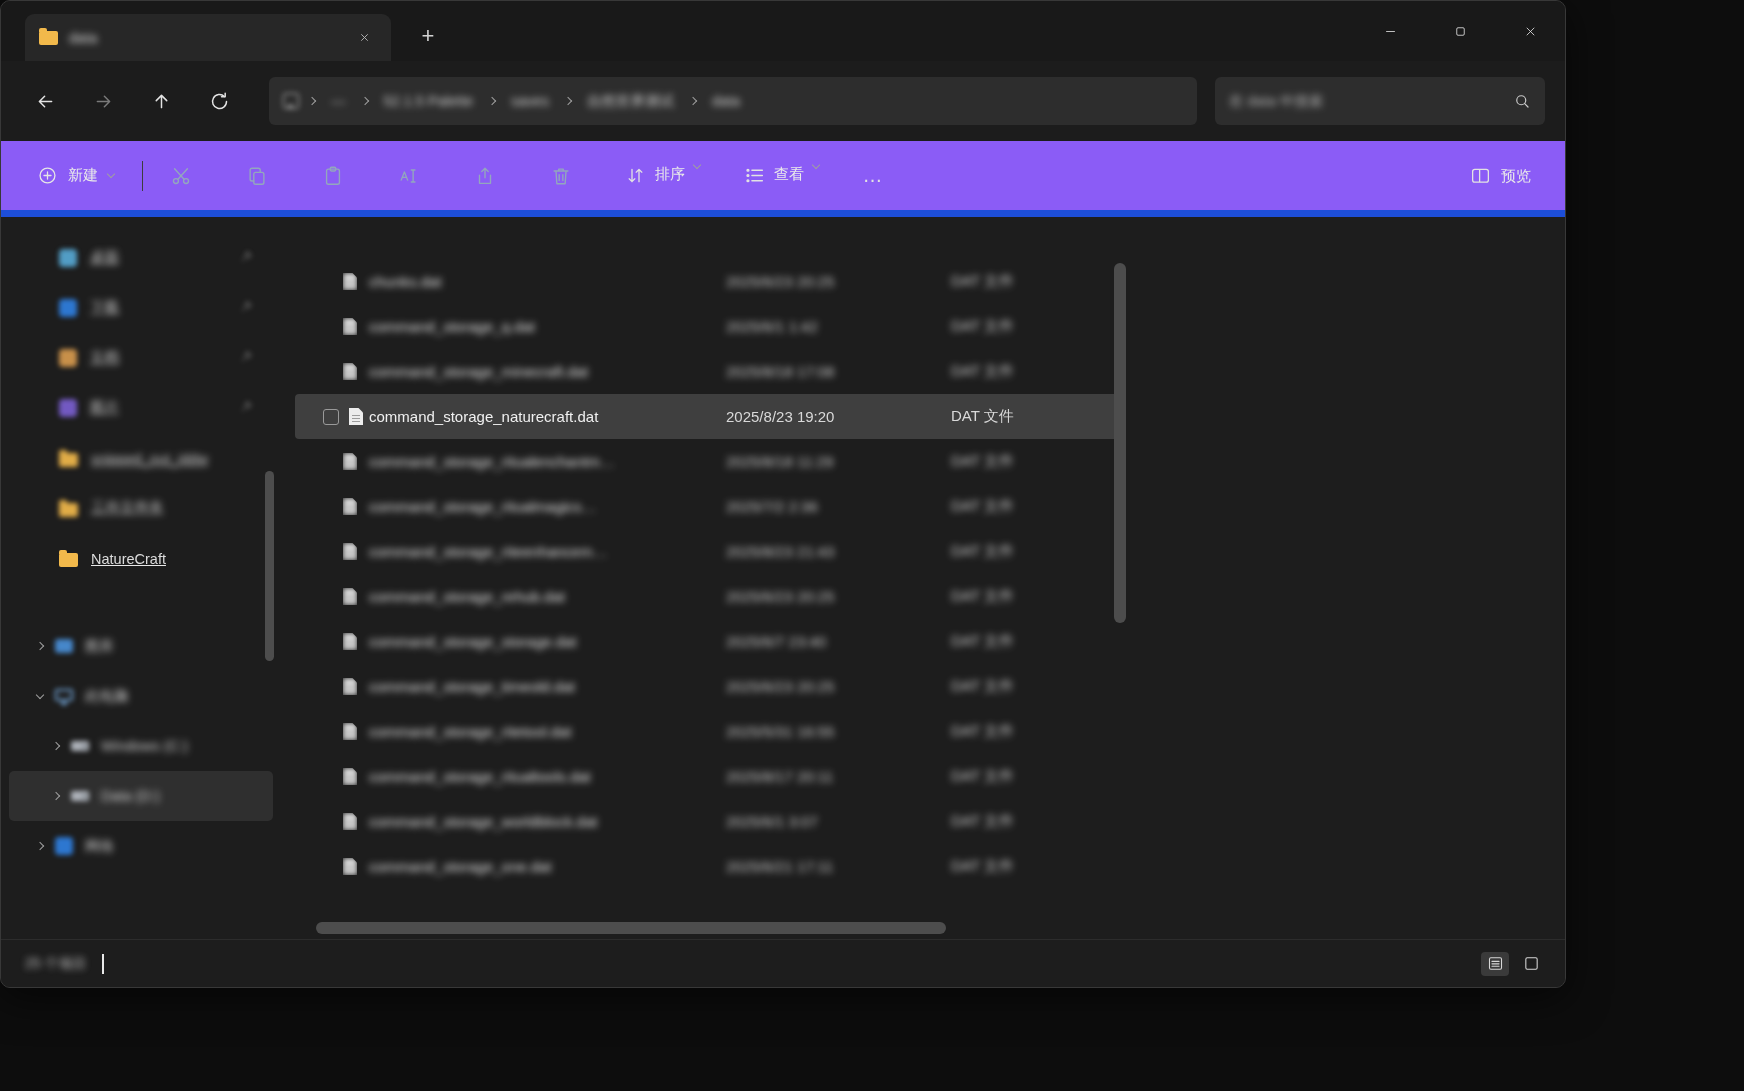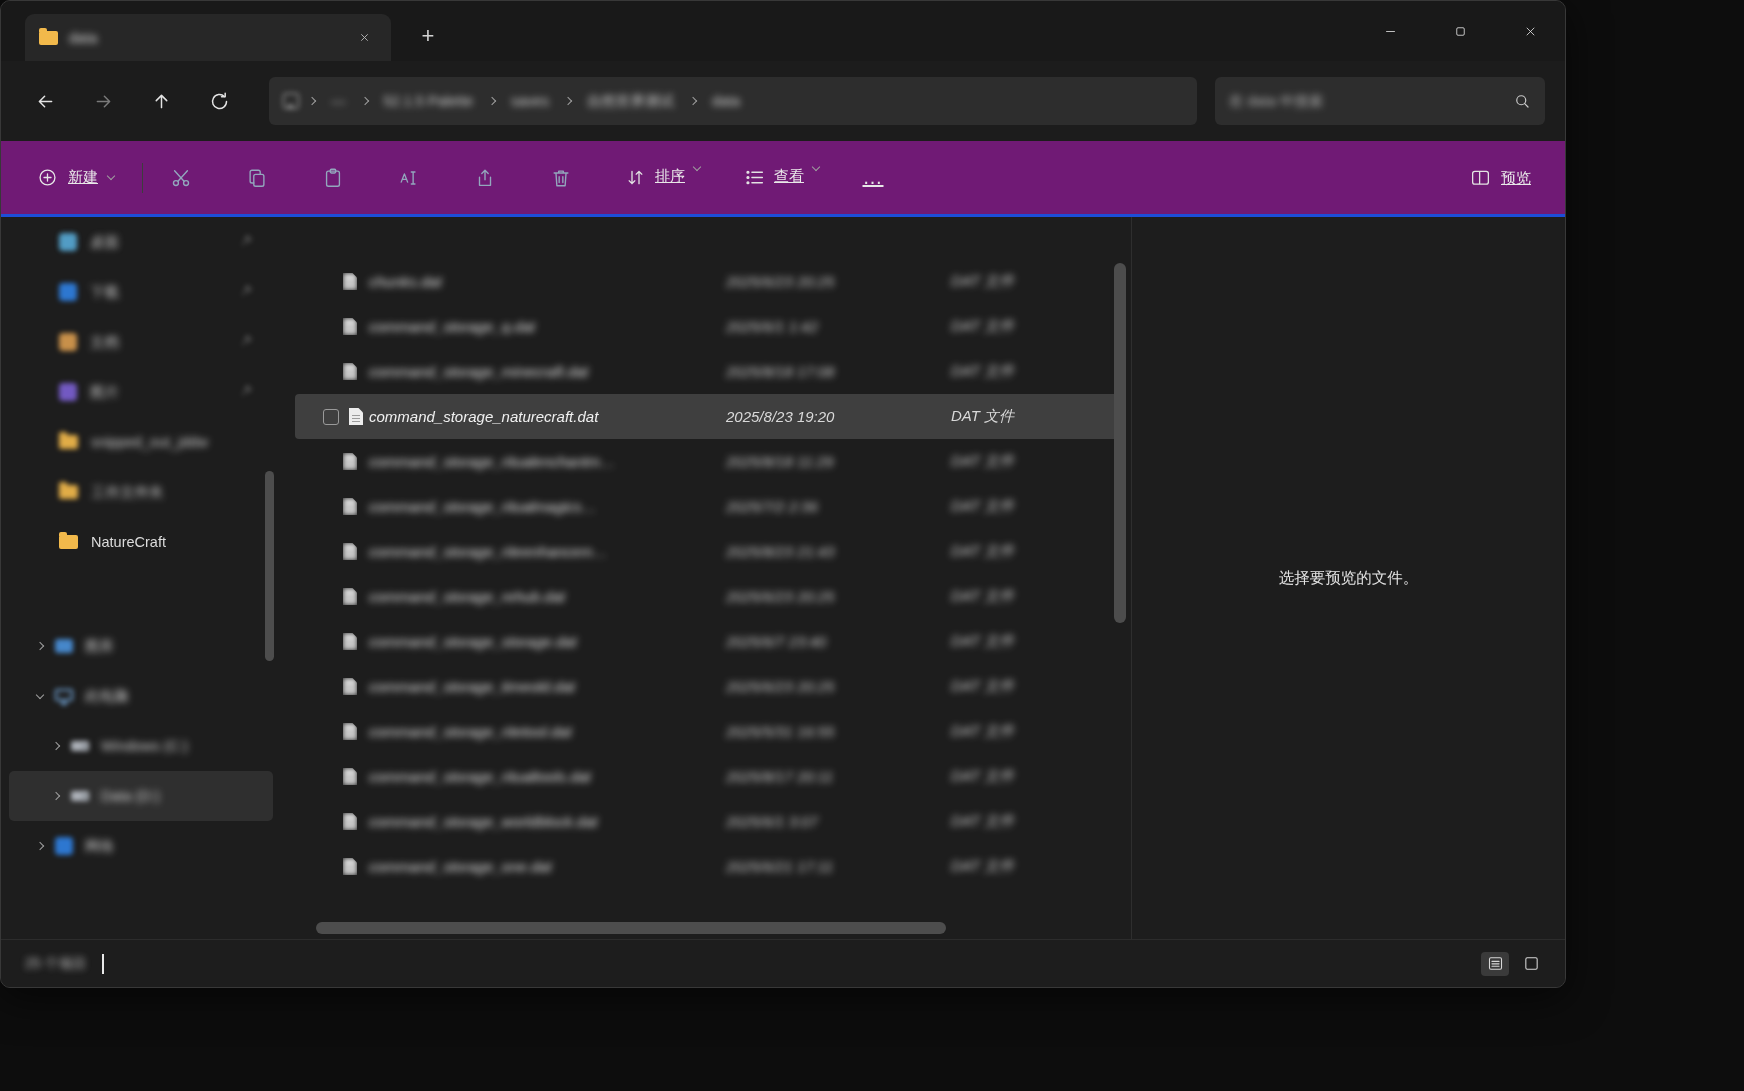--- a/index.html
+++ b/index.html
@@ -49,22 +49,22 @@
   .chev.d { transform:rotate(45deg); margin-top:-3px; }
   .chev.u { transform:rotate(135deg); }
   .device-ico { width:16px; height:16px; border:1.6px solid #cfcfcf; border-radius:3px; position:relative; }
   .device-ico::after { content:""; position:absolute; left:4px; bottom:1px; width:5px; height:2px; background:#cfcfcf; }
   .searchbox { width:330px; height:48px; background:#2d2d2d; border-radius:6px; display:flex;
                align-items:center; padding:0 14px; gap:10px; }
   .search-text { flex:1; font-size:14.5px; color:#bdbdbd; }
   .searchbox svg { width:18px; height:18px; fill:none; stroke:#c9c9c9; stroke-width:1.6; stroke-linecap:round; }
 
   
-  .commandbar { height:76px; background:#701a75; display:flex; align-items:center;
-                padding:0 22px; border-bottom:3px solid #1d4ed8; flex:0 0 auto;text-decoration:underline; }
+  .commandbar { height:76px; background:#8b5cf6; display:flex; align-items:center;
+                padding:0 22px; border-bottom:7px solid #1d4ed8; flex:0 0 auto; }
   .cmd-new { display:flex; align-items:center; gap:10px; padding:9px 14px; border-radius:5px; }
   .cmd-new svg { width:21px; height:21px; fill:none; stroke:#e6e6e6; stroke-width:1.5; stroke-linecap:round; }
   .cmd-label { font-size:15px; color:#eaeaea; }
   .vsep { width:1px; height:30px; background:#3d3d3d; margin:0 14px; }
   .icon-btn { width:48px; height:46px; border-radius:5px; display:flex; align-items:center;
               justify-content:center; margin-right:28px; }
   .icon-btn svg { width:22px; height:22px; fill:none; stroke:#93a7bd; stroke-width:1.5;
                   stroke-linecap:round; stroke-linejoin:round; }
   .cmd-group { display:flex; align-items:flex-start; gap:9px; padding:9px 12px; border-radius:5px; margin-right:20px; }
   .cmd-group svg { width:21px; height:21px; fill:none; stroke:#e3e3e3; stroke-width:1.5;
@@ -72,21 +72,21 @@
   .more-btn { width:44px; height:44px; border-radius:5px; display:flex; align-items:center;
               justify-content:center; font-size:20px; color:#e3e3e3; letter-spacing:1px; }
   .preview-btn { margin-left:auto; display:flex; align-items:flex-end; gap:10px; padding:9px 12px; border-radius:5px; }
   .preview-btn svg { width:21px; height:21px; fill:none; stroke:#e3e3e3; stroke-width:1.5; }
 
   
   .content { flex:1; display:flex; background:#1d1d1d; min-height:0; }
 
   
   .sidebar { width:286px; position:relative; padding-top:0; flex:0 0 auto; }
-  .side-item { height:50px; display:flex; align-items:center; padding:0 34px 0 58px; gap:13px; position:relative; }
+  .side-item { height:50px; display:flex; align-items:flex-end; padding:0 34px 0 58px; gap:13px; position:relative;text-decoration:underline; }
   .side-item .lbl { font-size:14.5px; color:#dcdcdc; white-space:nowrap; overflow:hidden; }
   .side-item .pin { position:absolute; right:34px; }
   .pin svg { width:13px; height:13px; fill:none; stroke:#a9a9a9; stroke-width:1.5; stroke-linecap:round; }
   .si { width:18px; height:18px; border-radius:4px; flex:0 0 auto; }
   .si.c1{background:#57a8d4;} .si.c2{background:#2f7fe0;} .si.c3{background:#d79a4e;} .si.c4{background:#7a5fd0;}
   .tree-gap { height:54px; }
   .tree-item { height:50px; display:flex; align-items:center; gap:12px; padding-left:28px; margin:0 14px 0 8px;
                border-radius:5px; }
   .tree-item.lvl2 { padding-left:44px; }
   .tree-item.selected { background:#2f2f2f; }
@@ -104,21 +104,21 @@
   .main { width:844px; position:relative; flex:0 0 auto; }
   .list-header { height:42px; display:grid; grid-template-columns:20px 26px 344px 226px 168px;
                  align-items:center; padding-left:28px; margin:0 10px 0 8px; position:relative;
                  border-bottom:1px solid #2a2a2a; }
   .list-header .hdr { font-size:14.5px; color:#d6d6d6; }
   .col-sep { position:absolute; top:10px; width:1px; height:24px; background:#3c3c3c; }
   .sort-ind { position:absolute; top:1px; left:220px; }
   .checkbox { width:16px; height:16px; border:1.5px solid #9a9a9a; border-radius:3px; background:transparent; }
   .rows { position:absolute; top:42px; left:0; right:0; }
   .row { height:45px; display:grid; grid-template-columns:20px 26px 344px 226px 168px; align-items:center;
-         padding-left:28px; margin:0 10px 0 8px; border-radius:4px;font-style:italic; }
+         padding-left:28px; margin:0 10px 0 8px; border-radius:4px; }
   .row.selected { background:#3f3f3f; }
   .cell { font-size:15px; color:#d9d9d9; white-space:nowrap; overflow:hidden; }
   .cell.name { color:#f0f0f0; }
   .cell.date { padding-left:13px; }
   .cell.type { padding-left:12px; }
   .file-ico { width:14px; height:17px; background:#ededed; position:relative;
               clip-path:polygon(0 0,68% 0,100% 26%,100% 100%,0 100%); }
   .file-ico::after { content:""; position:absolute; left:3px; top:7px; width:8px; height:7px;
               background:repeating-linear-gradient(#9c9c9c 0 1px, transparent 1px 3px); }
   .vscroll { position:absolute; right:5px; top:44px; width:12px; bottom:18px; }
@@ -482,23 +482,20 @@
       </div>
 
       <div class="vscroll">
         <div class="vthumb"></div>
       </div>
       <div class="hscroll">
         <div class="hthumb"></div>
       </div>
     </div>
 
-    <div class="previewpane">
-      <span class="preview-text">选择要预览的文件。</span>
-    </div>
   </div>
 
   <div class="statusbar">
     <span class="status-text bl">25 个项目</span>
     <span class="caretbar"></span>
     <div class="status-views">
       <span class="view-toggle active">
         <svg viewBox="0 0 24 24">
             <rect x="3.5" y="4" width="17" height="16" rx="2"></rect>
             <path d="M7 9h10M7 12.5h10M7 16h10"></path>

